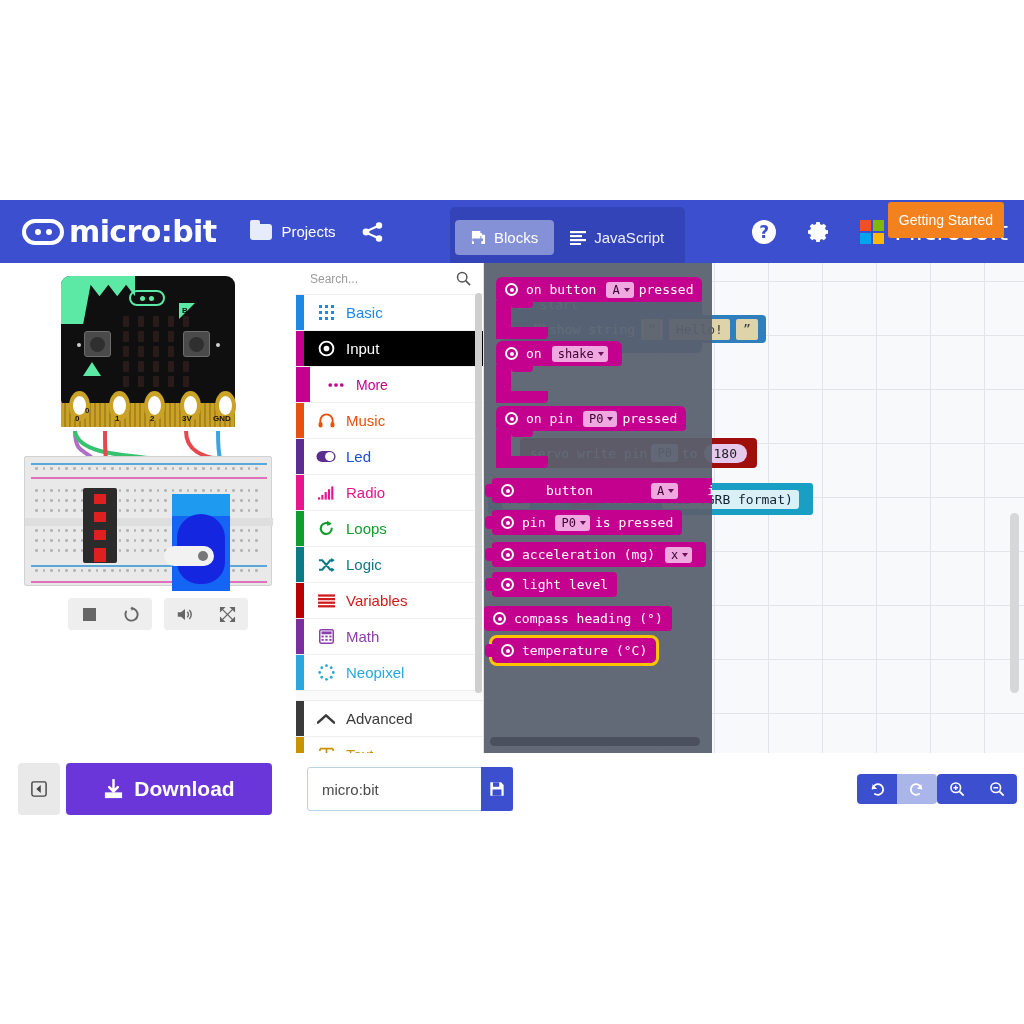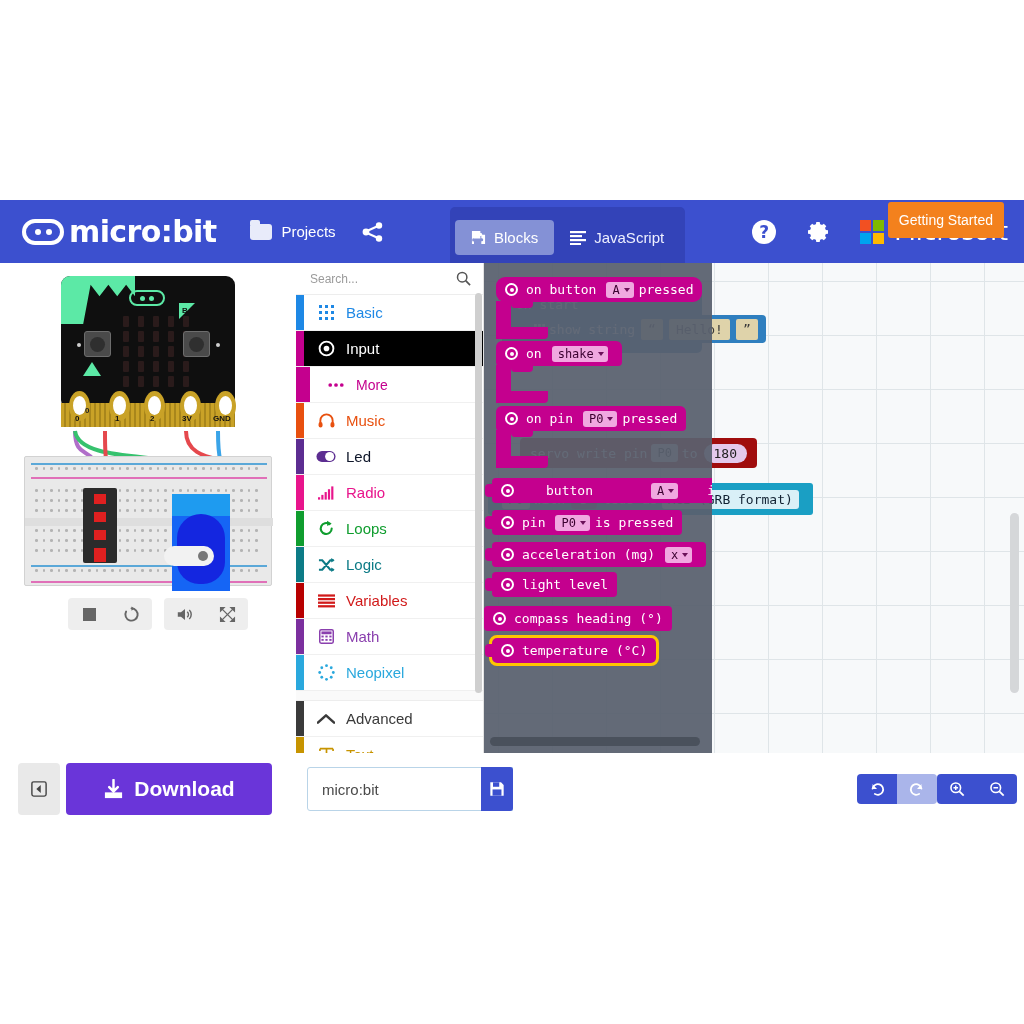--- a/index.html
+++ b/index.html
@@ -803,21 +803,21 @@
           <span class="cl" style="color:#e8500f">Music</span>
         </div>
         <div class="cat">
           <span class="bar" style="background:#5c2d91"></span>
           <span class="ci">
             <svg viewBox="0 0 22 13" width="20" height="13">
       <rect x="0.5" y="0.5" width="21" height="12" rx="6" fill="#5c2d91"></rect>
               <circle cx="15" cy="6.5" r="5" fill="#fff"></circle>
             </svg>
           </span>
-          <span class="cl" style="color:#0f172a">Led</span>
+          <span class="cl" style="color:#1d4ed8">Led</span>
         </div>
         <div class="cat">
           <span class="bar" style="background:#e8158c"></span>
           <span class="ci">
             <svg viewBox="0 0 18 14" width="17" height="14">
               <g fill="#e8158c">
       <rect x="0" y="11.5" width="2.3" height="2.5"></rect>
                 <rect x="3.5" y="9" width="2.3" height="5"></rect>
       <rect x="7" y="6" width="2.3" height="8"></rect>
                 <rect x="10.5" y="3" width="2.3" height="11"></rect>
@@ -963,21 +963,21 @@
       <span>leds as</span>
       <span class="lt">RGB (GRB format)</span>
     </div>
 
     <div class="ws-vscroll"></div>
   </div>
 
   <div class="flyout">
     <div id="flyout-blocks">
         <div style="position: absolute; left: 12px; top: 14px;">
-          <div class="fly-blk fly-hat" style="position: relative; border-radius: 9px;">
+          <div class="fly-blk fly-hat" style="position: relative;">
             <span class="fly-dot"></span>
             <span>on button</span>
             <span style="width:5px"></span>
             <span class="fly-fld">
               <span>A</span>
               <span class="caret"></span>
             </span>
             <span>pressed</span>
           </div>
           <div class="fly-body" style="left: 0px; top: 24px; width: 15px; height: 38px;"></div>

